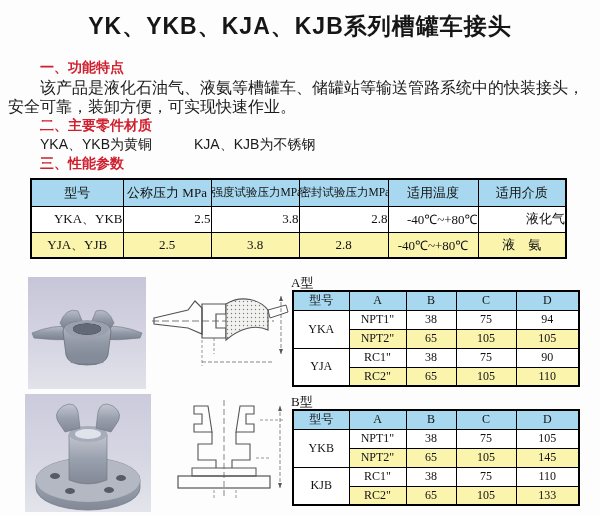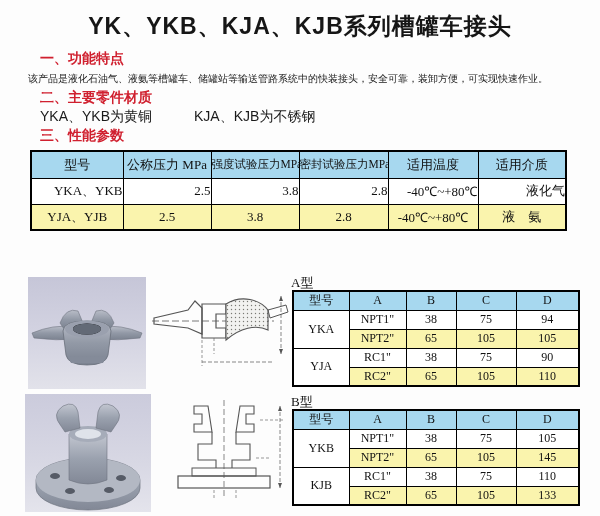--- a/index.html
+++ b/index.html
@@ -8,23 +8,23 @@
     position:relative; width:600px; height:516px; background:#fdfdfd;
     font-family:"Liberation Sans", sans-serif; color:#111; overflow:hidden;
   }
   .doc-title {
     padding-top:11px; height:42px; text-align:center;
     font-size:23px; font-weight:bold; letter-spacing:1px; color:#161616;
   }
   .sec-heading {
     margin-left:40px; font-size:14px; font-weight:bold; color:#d0202f; line-height:17px;
   }
-  .sec1-heading { margin-top:8px;font-family:Liberation Serif, serif; }
+  .sec1-heading { margin-top:17px;font-family:Liberation Serif, serif; }
   .features-body {
-    margin:2px 8px 0 8px; font-size:10px; line-height:19px;
+    margin:2px 8px 0 8px; font-size:16px; line-height:19px;
     text-indent:2em; color:#1a1a1a; font-weight:500;
   }
   .sec2-heading { margin-top:1px; }
   .materials-line { margin:2px 0 0 40px; font-size:14px; line-height:17px; color:#1a1a1a; font-weight:500; }
   .sec3-heading { margin-top:2px; }
 
   table { border-collapse:collapse; table-layout:fixed; }
   .perf-table {
     margin:6px 0 0 30px; width:535px; border:2px solid #000;
     font-family:"Liberation Serif", serif; font-size:13px; text-align:center;

